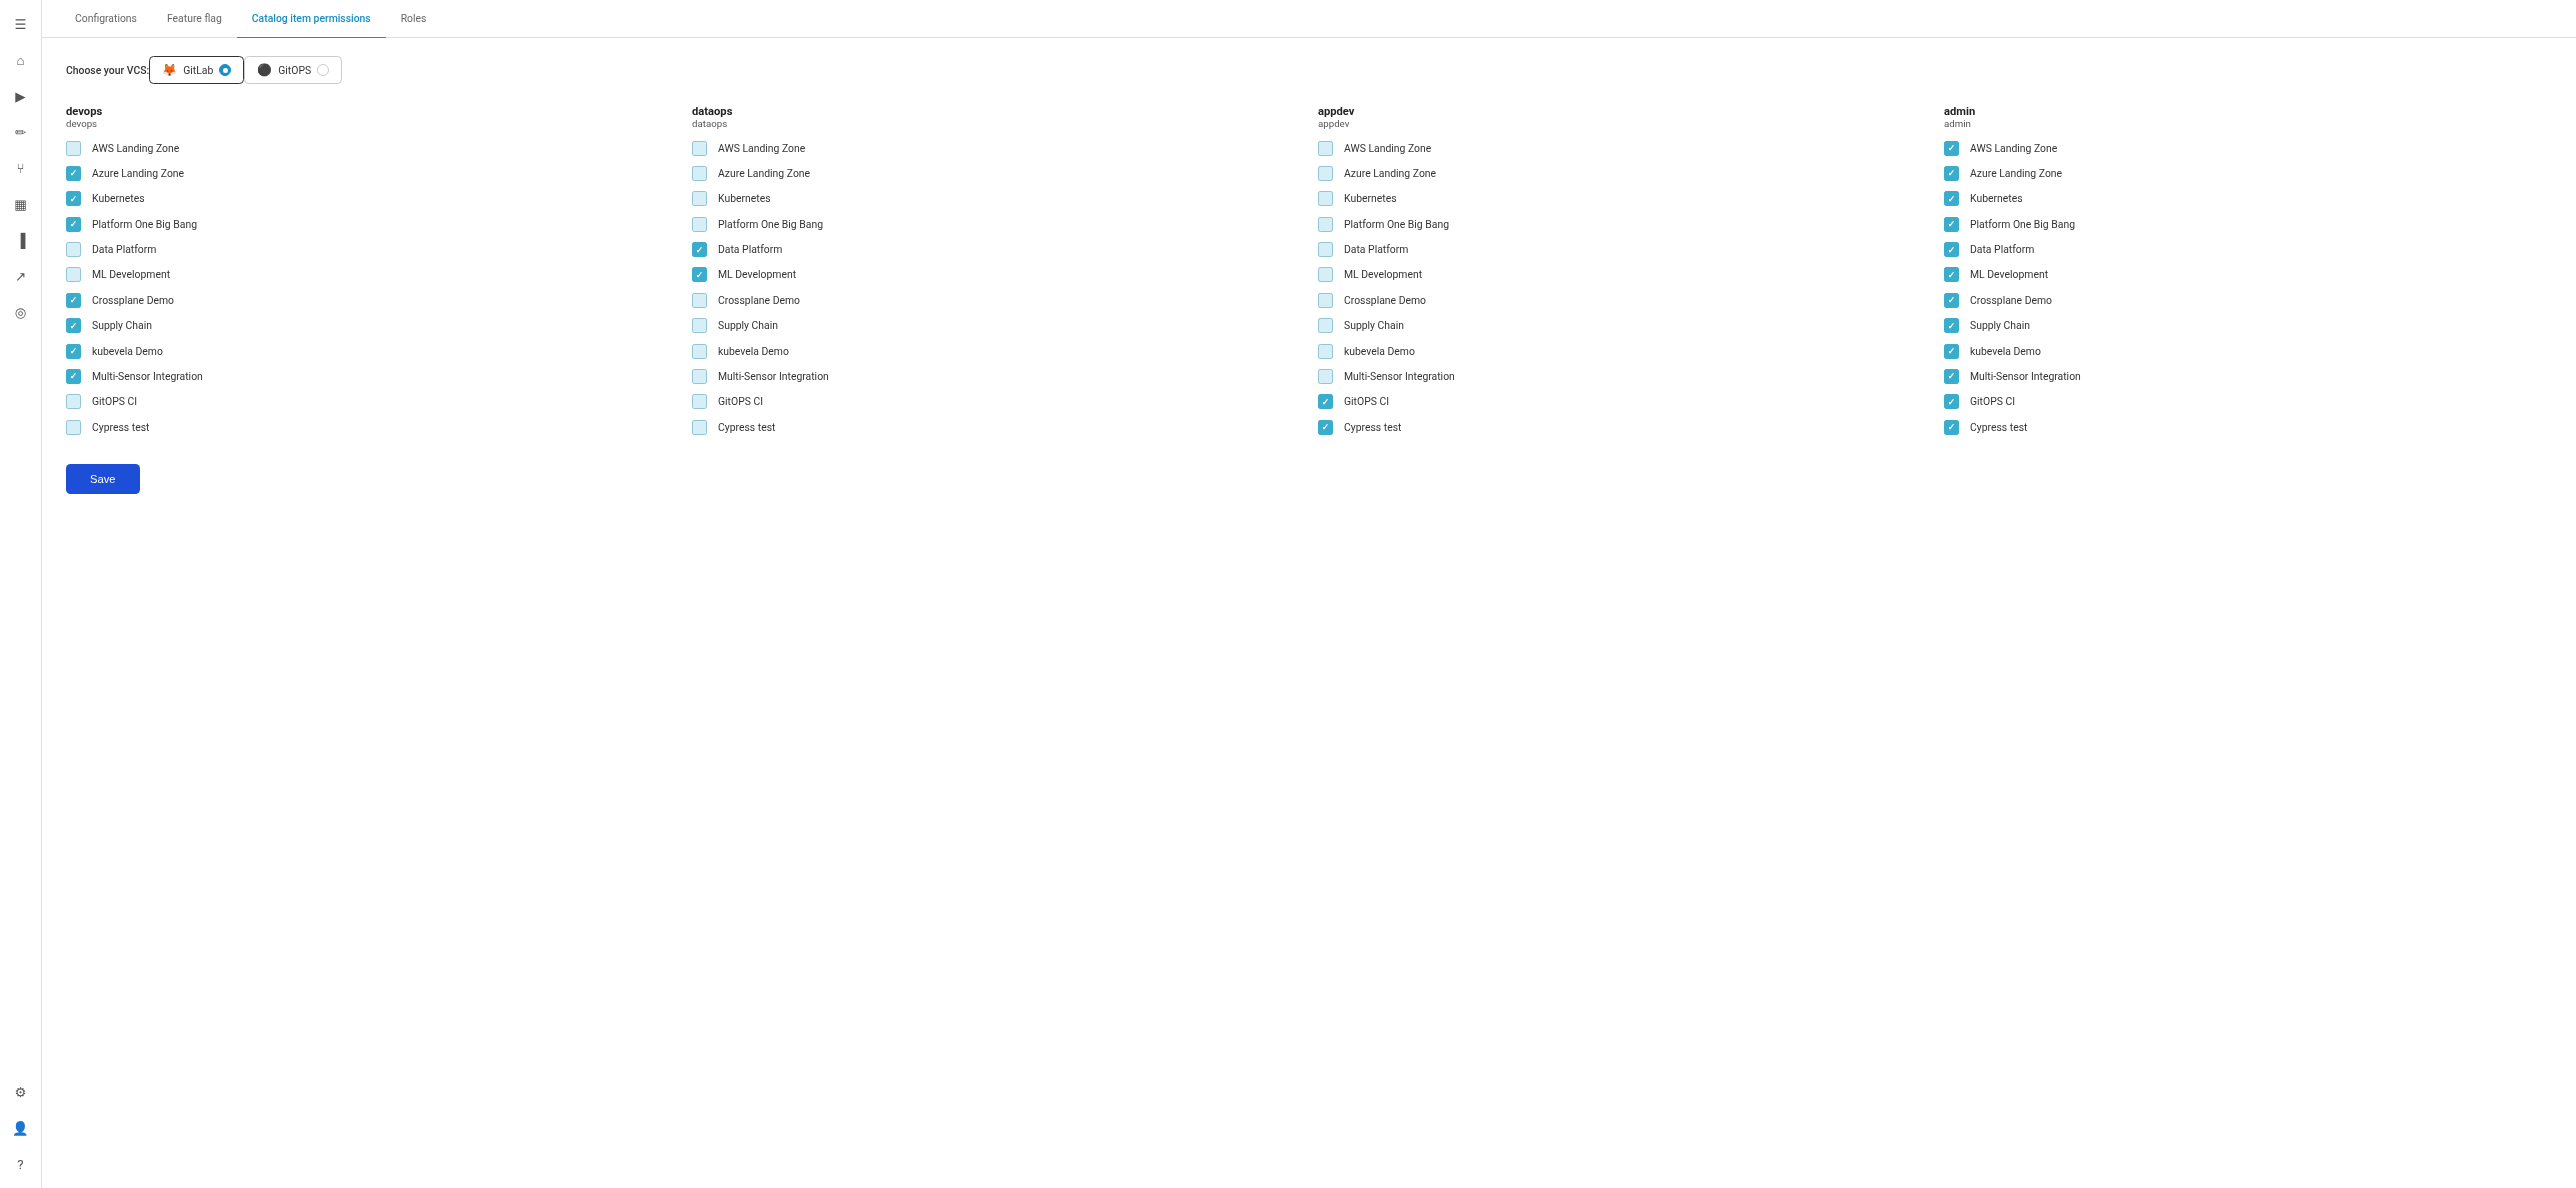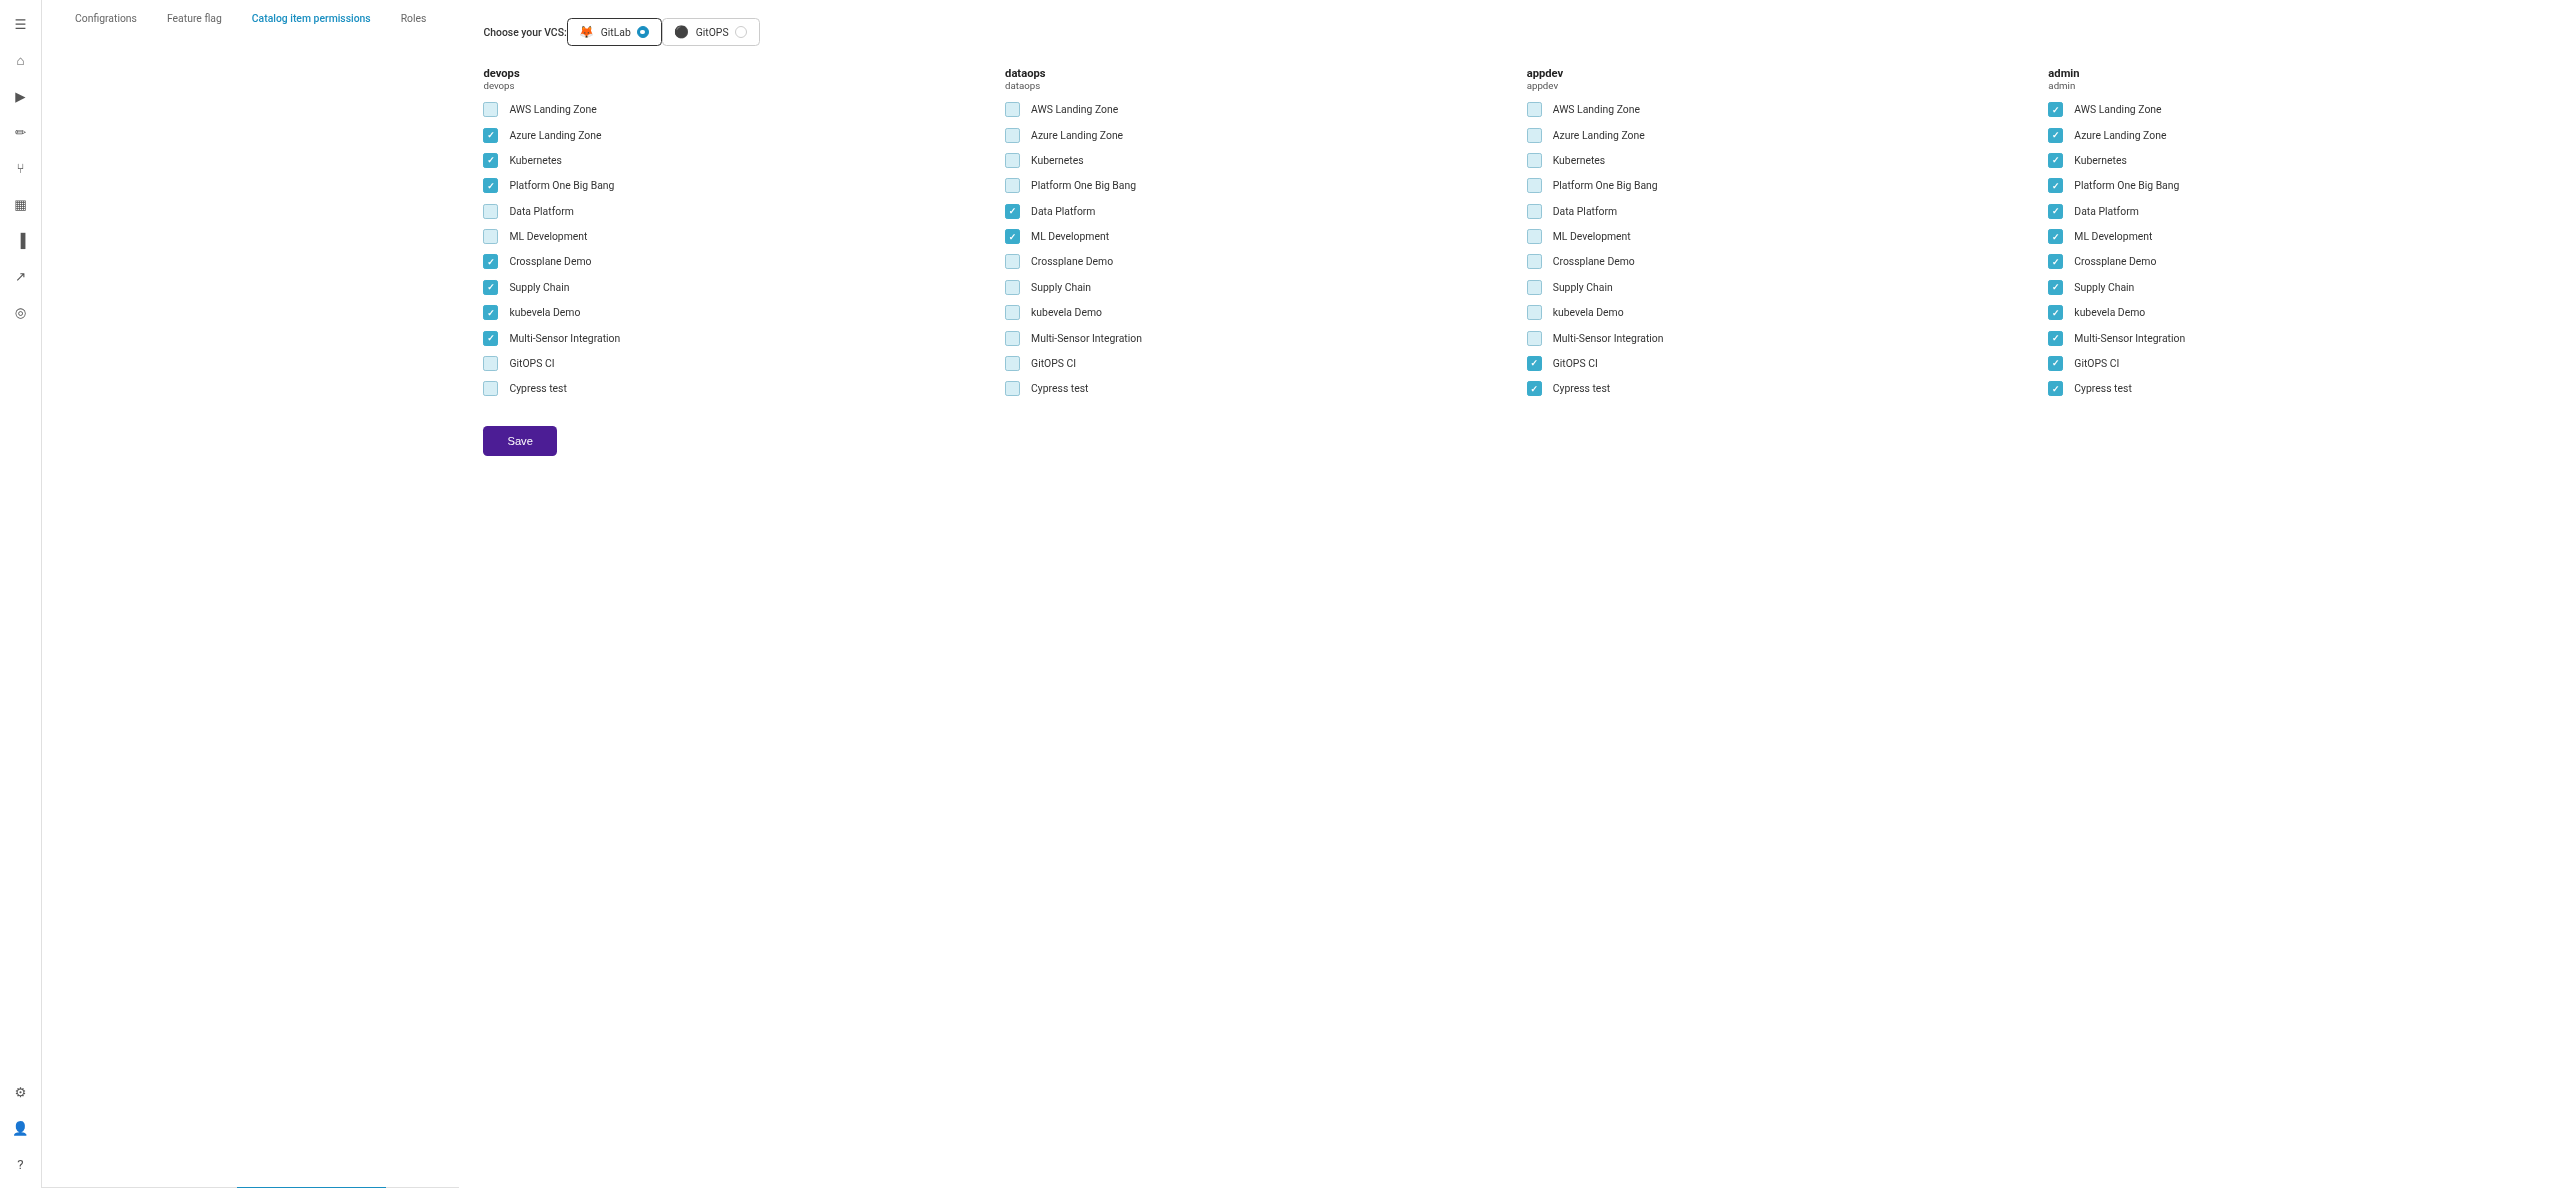--- a/index.html
+++ b/index.html
@@ -33,20 +33,21 @@
       cursor: pointer;
       color: #555;
       font-size: 13.4px;
     }
     .sidebar-icon.bottom { margin-top: auto; }
 
     
     .main {
       flex: 1;
       display: flex;
+      flex-direction: column;
       background: #fff;
       overflow-y: auto;
     }
 
     
     .tabs {
       display: flex;
       border-bottom: 0.7px solid #e0e0e0;
       padding: 0 18px;
       gap: 0;
@@ -176,21 +177,21 @@
       color: #fff;
       font-size: 9px;
       font-weight: bold;
     }
 
     
     .save-btn {
       display: inline-block;
       margin-top: 24px;
       padding: 9px 24px;
-      background: #4c1d95;
+      background: #1d4ed8;
       color: #fff;
       border: none;
       border-radius: 4.5px;
       font-size: 11.2px;
       font-weight: 500;
       cursor: pointer;
     }
   </style>
 </head>
 <body>

